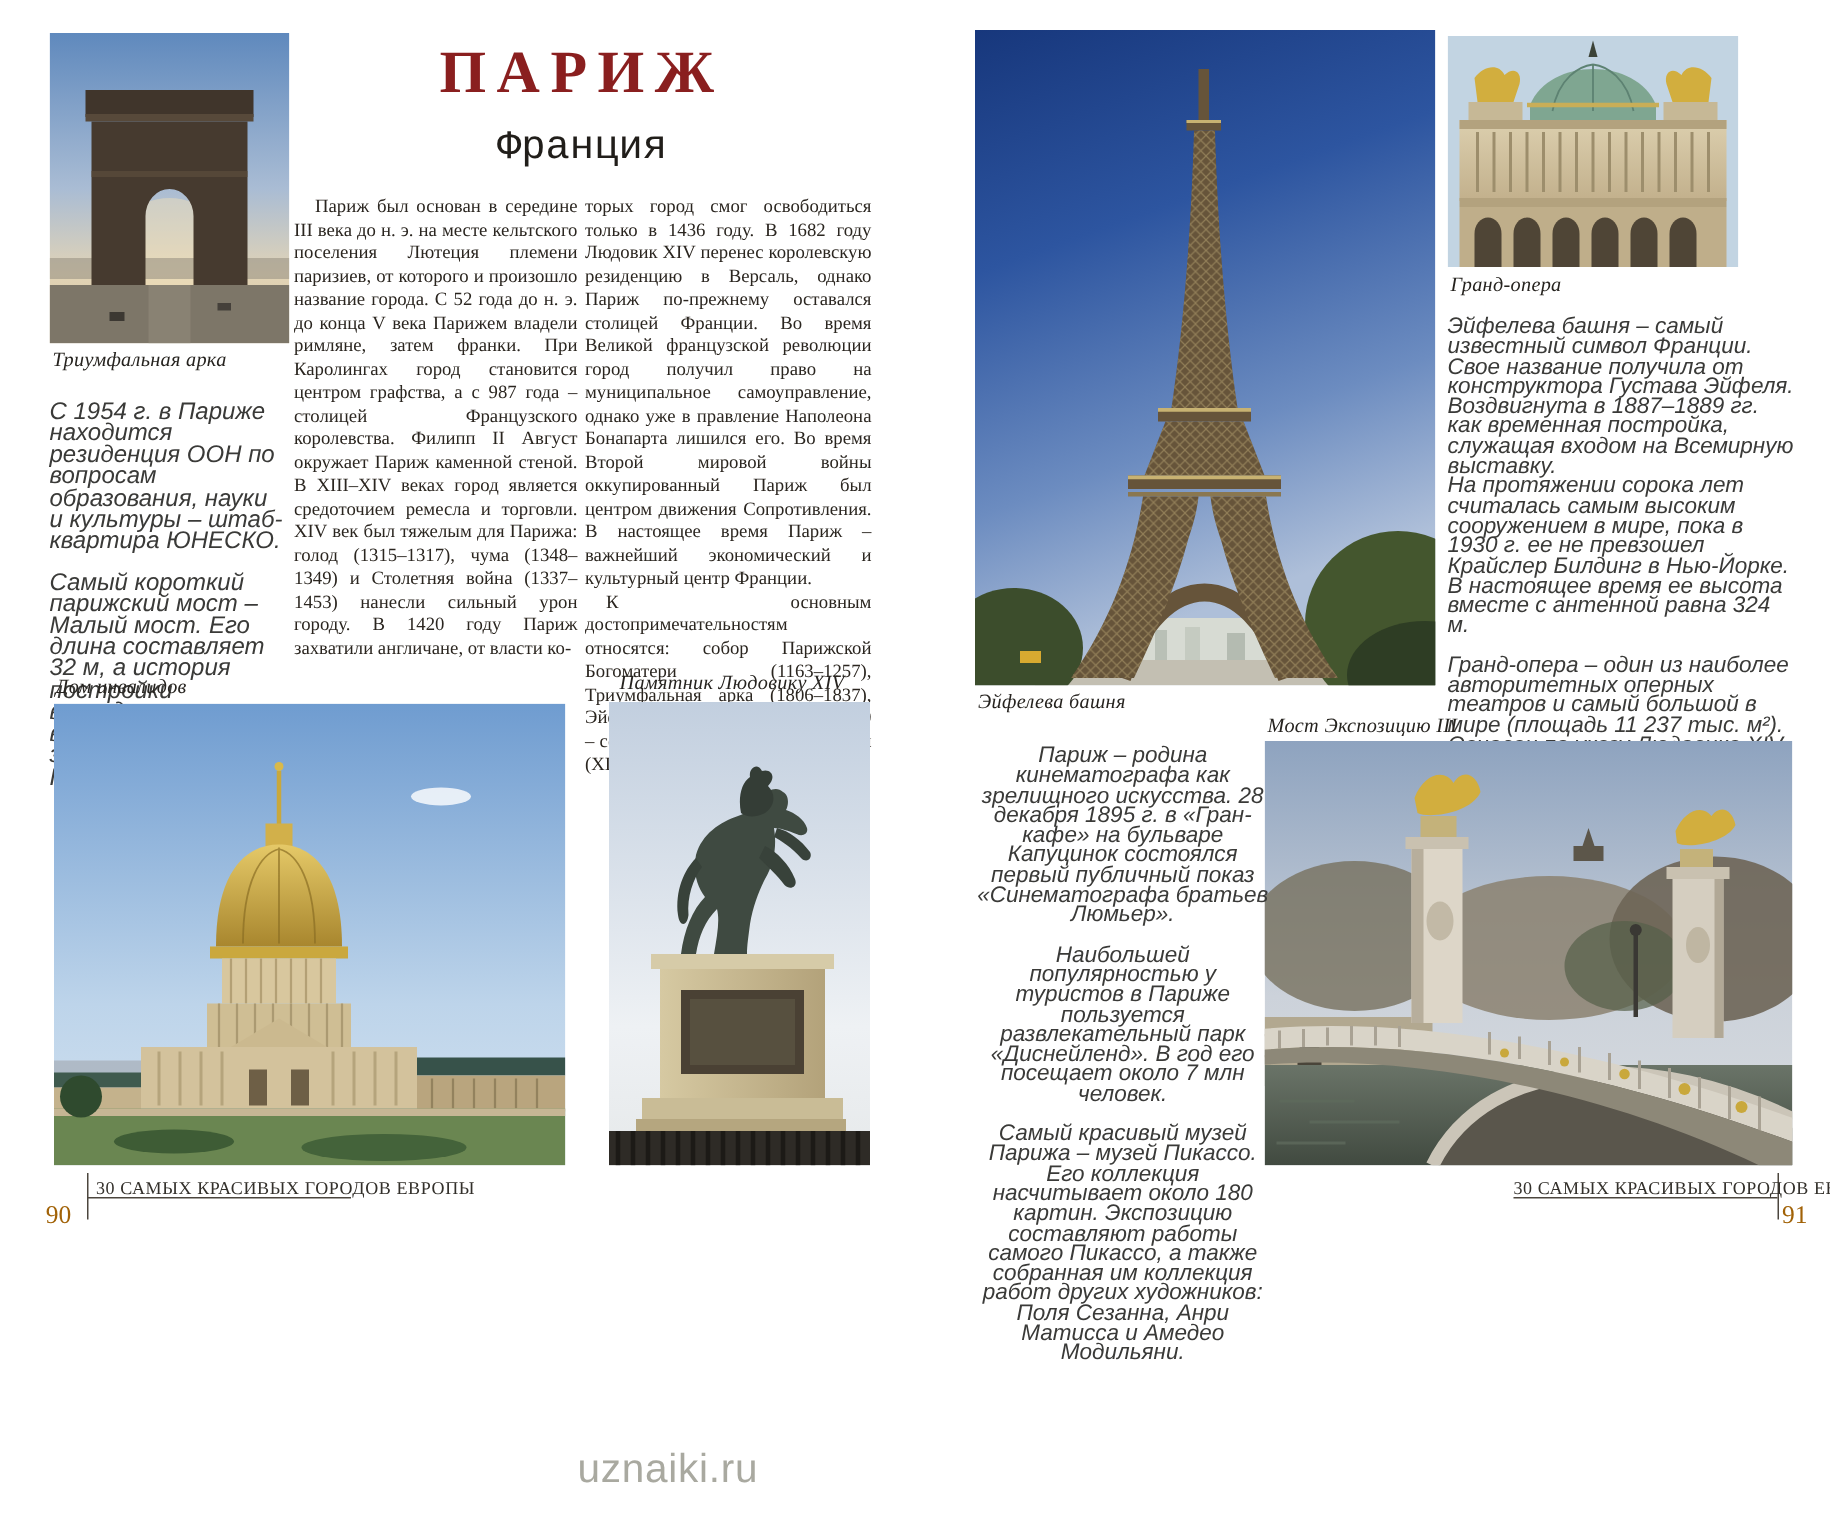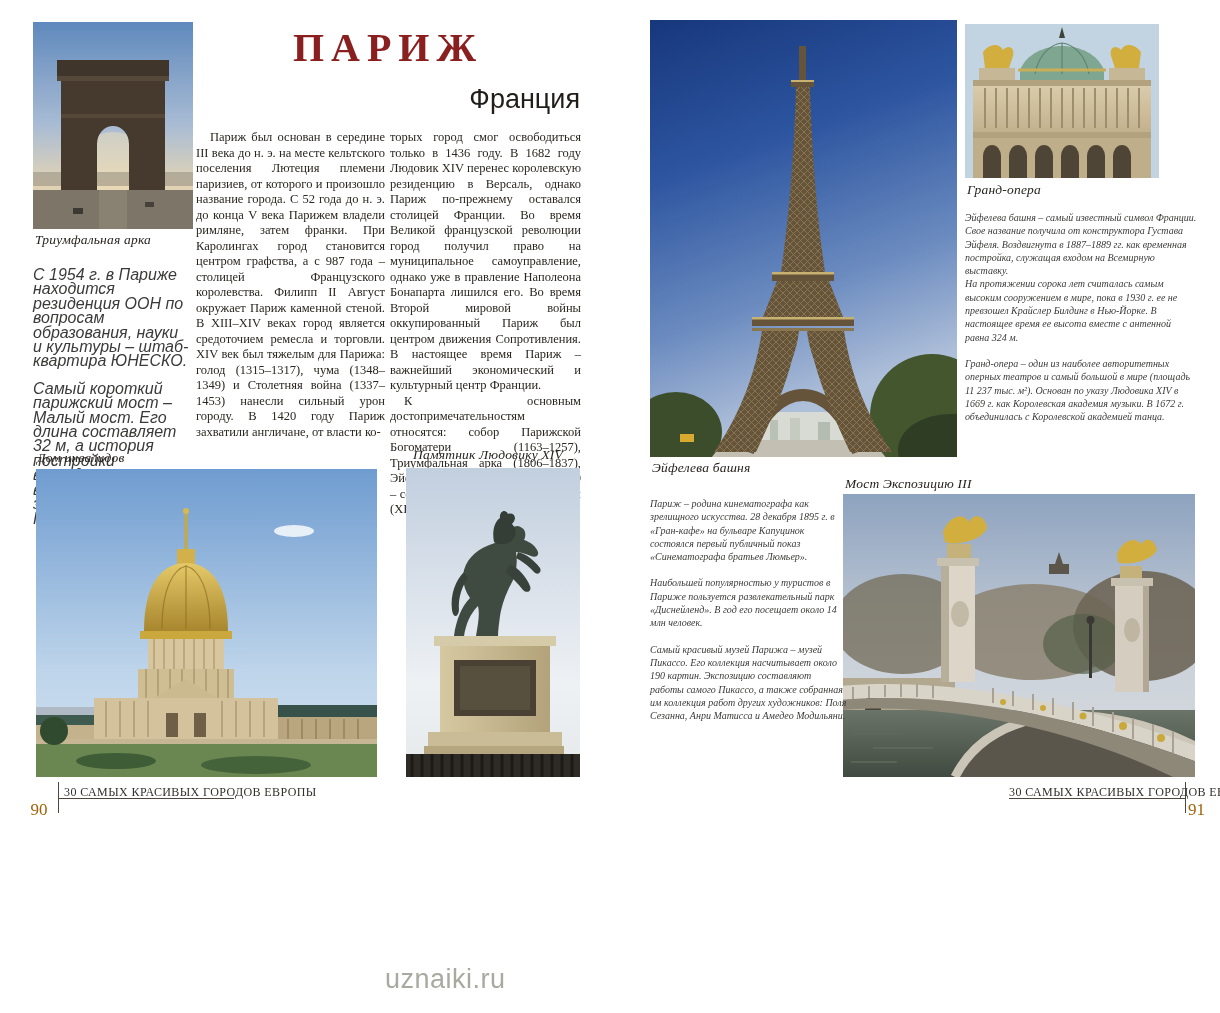--- a/index.html
+++ b/index.html
@@ -3,28 +3,28 @@
 <meta charset="utf-8">
 <style>
   html,body{margin:0;padding:0;background:#ffffff;}
   .canvas{position:relative;width:1220px;height:1013px;background:#fff;overflow:hidden;
           font-family:"Liberation Serif",serif;color:#2a2722;}
   .photo{position:absolute;overflow:hidden;}
   .photo svg{display:block;}
   .caption{position:absolute;font:italic 13.5px "Liberation Serif",serif;color:#26231f;letter-spacing:.2px;white-space:nowrap;}
   .title{position:absolute;left:196px;top:24px;width:384px;margin:0;text-align:center;
          font-family:"Liberation Serif",serif;font-weight:bold;font-size:40px;letter-spacing:7px;color:#8a1f1f;}
-  .subtitle{position:absolute;left:196px;top:84px;width:384px;margin:0;text-align:right;
-            font-family:Liberation Sans, sans-serif;font-weight:normal;font-size:27px;color:#211e1a;}
+  .subtitle{position:absolute;left:196px;top:84px;width:384px;margin:0;text-align:center;
+            font-family:Liberation Mono, monospace;font-weight:normal;font-size:27px;color:#211e1a;}
   .body-col{position:absolute;top:130px;font-size:12.5px;line-height:15.5px;text-align:justify;color:#2b2620;}
   .body-col p{margin:0;text-indent:14px;}
   .body-col p.no-indent{text-indent:0;}
   .side-text{position:absolute;font-family:"Liberation Sans",sans-serif;font-style:italic;color:#3a3a38;}
   .side-left{font-size:16px;line-height:14.4px;}
-  .side-right{font-size:10px;line-height:13.3px;font-family:Liberation Serif, serif;}
+  .side-right{font-size:15px;line-height:13.3px;}
   .side-text p{margin:0 0 13px 0;}
   .footer-text{position:absolute;font-family:Liberation Serif, serif;font-size:12px;letter-spacing:.4px;color:#33302b;white-space:nowrap;}
   .pagenum{position:absolute;font-family:"Liberation Serif",serif;font-size:17px;color:#a16207;}
   .rule-h{position:absolute;height:1px;background:#4c463e;}
   .rule-v{position:absolute;width:1px;background:#4c463e;}
   .watermark{position:absolute;left:385px;top:964px;font-family:"Liberation Sans",sans-serif;
              font-size:27px;color:#a9a9a0;letter-spacing:.5px;}
 </style>
 </head>
 <body>
@@ -286,24 +286,24 @@
       <path d="M100,38 C106,22 120,18 126,28 C132,18 142,22 144,34 C138,48 110,52 102,48 Z" fill="#d2ae3e"></path>
       <rect x="268" y="84" width="42" height="8" fill="#c9c1b0"></rect>
       <rect x="272" y="92" width="34" height="106" fill="#d5cec0"></rect>
       <rect x="300" y="92" width="6" height="106" fill="#b1a896"></rect>
       <ellipse cx="289" cy="136" rx="8" ry="12" fill="#bfb6a2"></ellipse>
       <rect x="277" y="72" width="22" height="12" fill="#c4b27a"></rect>
       <path d="M274,60 C280,46 292,42 298,50 C304,42 312,46 314,56 C308,68 282,72 275,68 Z" fill="#d2ae3e"></path>
     </svg>
   </div>
 
-  <div class="side-text side-right" style="left:650px;top:497px;width:197px;">
+  <div class="side-text side-right" style="left:650px;top:497px;width:197px;text-align:center;">
     <p>Париж – родина кинематографа как зрелищного искусства. 28 декабря 1895 г. в «Гран-кафе» на бульваре Капуцинок состоялся первый публичный показ «Синематографа братьев Люмьер».</p>
-    <p>Наибольшей популярностью у туристов в Париже пользуется развлекательный парк «Диснейленд». В год его посещает около 14 млн человек.</p>
-    <p>Самый красивый музей Парижа – музей Пикассо. Его коллекция насчитывает около 190 картин. Экспозицию составляют работы самого Пикассо, а также собранная им коллекция работ других художников: Поля Сезанна, Анри Матисса и Амедео Модильяни.</p>
+    <p>Наибольшей популярностью у туристов в Париже пользуется развлекательный парк «Диснейленд». В год его посещает около 7 млн человек.</p>
+    <p>Самый красивый музей Парижа – музей Пикассо. Его коллекция насчитывает около 180 картин. Экспозицию составляют работы самого Пикассо, а также собранная им коллекция работ других художников: Поля Сезанна, Анри Матисса и Амедео Модильяни.</p>
   </div>
 
   <div class="rule-v" style="left:1185px;top:782px;height:31px;"></div>
   <div class="rule-h" style="left:1009px;top:798px;width:176px;"></div>
   <div class="footer-text" style="left:1009px;top:785px;width:172px;text-align:right;">30 САМЫХ КРАСИВЫХ ГОРОДОВ ЕВРОПЫ</div>
   <div class="pagenum" style="left:1188px;top:800px;width:30px;text-align:left;">91</div>
 
   <div class="watermark">uznaiki.ru</div>
 
 </div>

